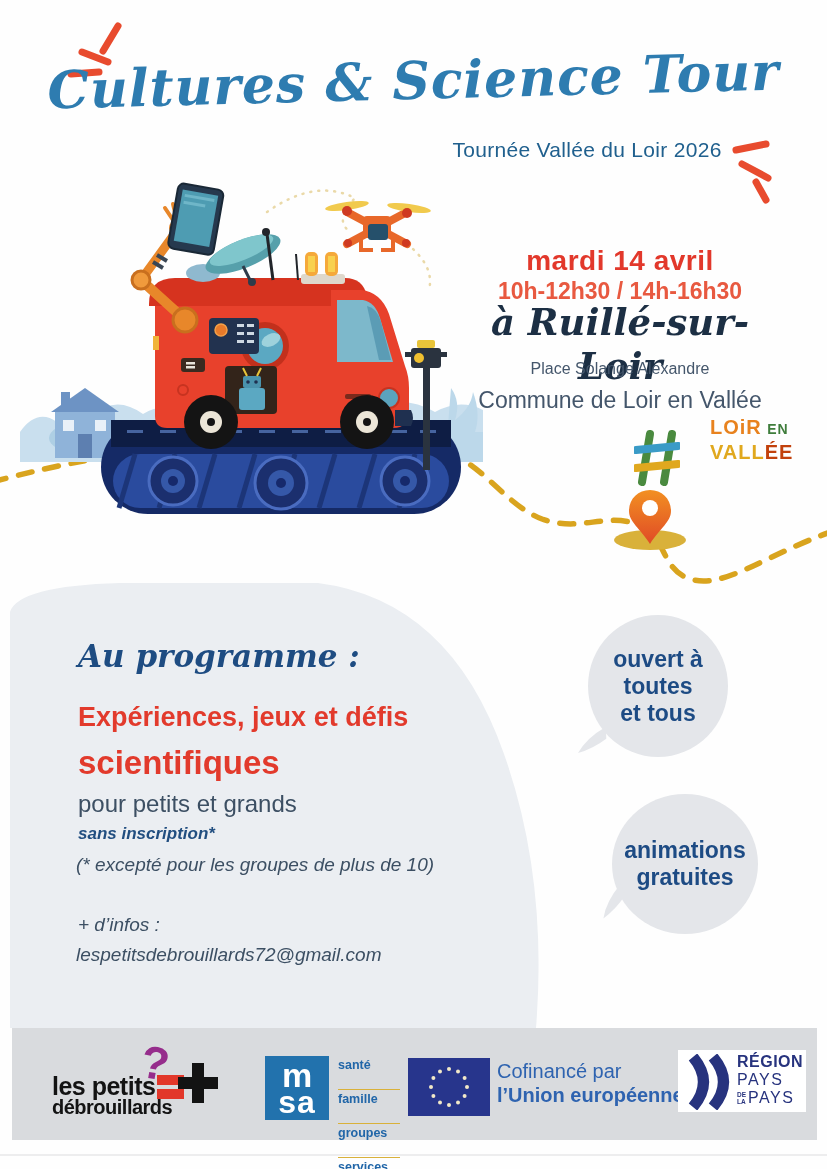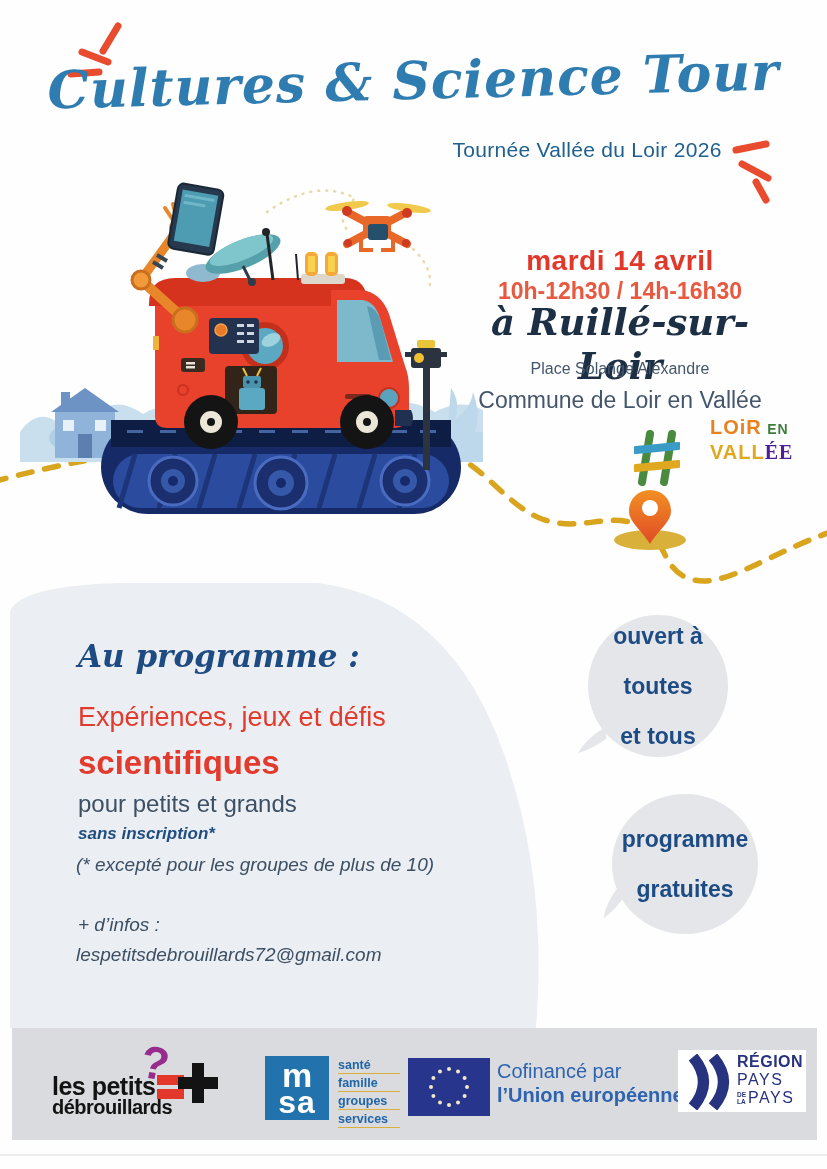--- a/index.html
+++ b/index.html
@@ -19,56 +19,56 @@
   .evt-date{top:245px;font-size:28px;font-weight:800;color:#e2382b;letter-spacing:.5px;}
   .evt-times{top:278px;font-size:23px;font-weight:600;color:#e85940;}
   .evt-place{top:300px;font-size:37px;color:#1c2f44;}
   .evt-addr1{top:360px;font-size:16px;font-weight:400;color:#44566b;}
   .evt-addr2{top:387px;font-size:23px;font-weight:500;color:#44566b;}
 
   
   .tlogo-text{left:684px;top:416px;line-height:23px;font-weight:800;letter-spacing:1px;margin-left:26px;}
   .tl-orange{color:#e8821e;font-size:20px;}
   .tl-green{color:#3f7d3c;font-size:14px;}
-  .tl-green2{color:#4c1d95;font-size:20px;font-family:Liberation Serif, serif;}
+  .tl-green2{color:#c2410c;font-size:20px;}
   .tl-yellow{color:#e0a81e;font-size:20px;}
 
   
   .prog-head{left:78px;top:638px;font-size:31px;color:#1e4c82;}
-  .prog-red1{left:78px;top:702px;font-size:27px;font-weight:400;color:#e23a2c;}
+  .prog-red1{left:78px;top:702px;font-size:27px;font-weight:700;color:#e23a2c;}
   .prog-red2{left:78px;top:744px;font-size:33px;font-weight:800;color:#e23a2c;}
   .prog-aud{left:78px;top:790px;font-size:24px;font-weight:500;color:#3c4f63;}
   .prog-noreg{left:78px;top:824px;font-size:17px;font-weight:800;font-style:italic;color:#214e80;}
   .prog-note{left:76px;top:854px;font-size:19px;font-style:italic;color:#3c4f63;}
   .prog-infos{left:78px;top:914px;font-size:19px;font-style:italic;color:#3c4f63;}
   .prog-email{left:76px;top:944px;font-size:19px;font-style:italic;color:#3c4f63;}
 
   
   .bubble{background:#e4e6ea;border-radius:50%;display:flex;flex-direction:column;
-          align-items:center;justify-content:center;gap:23px;color:#1d4b84;
+          align-items:center;justify-content:center;gap:0;color:#1d4b84;
           font-size:23px;font-weight:600;}
   .bubble1{left:588px;top:615px;width:140px;height:142px;}
   .bubble2{left:612px;top:794px;width:146px;height:140px;}
   .tail{position:absolute;}
 
   
   .footer-band{left:12px;top:1028px;width:805px;height:112px;background:#d9dbde;}
   .lpd-l1{left:52px;top:1072px;font-size:25px;font-weight:700;color:#131313;letter-spacing:-.5px;}
   .lpd-l2{left:52px;top:1096px;font-size:20px;font-weight:800;color:#131313;letter-spacing:-.5px;}
   .lpd-q{left:141px;top:1036px;font-size:46px;font-weight:800;color:#962d8c;transform:rotate(10deg);}
   .lpd-eq{background:#e2372a;width:27px;height:10px;}
   .lpd-plus-bar{background:#131313;}
   .msa-box{left:265px;top:1056px;width:64px;height:64px;background:#2272ad;color:#ffffff;
            display:flex;flex-direction:column;align-items:center;justify-content:center;
            font-weight:800;}
   .msa-top{font-size:34px;line-height:28px;}
   .msa-bottom{font-size:32px;line-height:26px;letter-spacing:1px;}
   .msa-svcs{left:338px;top:1058px;width:62px;}
   .msa-svc{font-size:12.5px;font-weight:700;color:#2166a8;border-bottom:1.5px solid #d9b13a;
-           padding-bottom:1px;margin-bottom:2px;}
+           padding-bottom:17px;margin-bottom:2px;}
   .eu-flag{left:408px;top:1058px;width:82px;height:58px;background:#27358c;}
   .eu-l1{left:497px;top:1060px;font-size:20px;font-weight:400;color:#2e63b0;}
   .eu-l2{left:497px;top:1084px;font-size:20px;font-weight:800;color:#2e63b0;}
   .region-box{left:678px;top:1050px;width:128px;height:62px;background:#ffffff;}
   .region-text{left:737px;top:1053px;color:#27337e;line-height:18px;}
   .rg-b{font-size:16px;font-weight:800;letter-spacing:.5px;}
   .rg-r{font-size:16px;font-weight:400;letter-spacing:1.5px;}
   .rg-row{display:flex;align-items:center;gap:2px;}
   .rg-small{font-size:6.5px;font-weight:700;line-height:7px;}
   .bottom-line{left:0;top:1154px;width:827px;height:2px;background:#ededee;}
@@ -323,21 +323,21 @@
       <path d="M26 2 Q 8 16 2 32 Q 16 26 28 14 Z" fill="#e4e6ea"></path>
     </svg>
     <span>ouvert à</span>
     <span>toutes</span>
     <span>et tous</span>
   </div>
   <div class="abs bubble bubble2">
     <svg class="tail" style="left:-14px;bottom:16px;transform:rotate(-12deg);" width="30" height="34" viewBox="0 0 30 34">
       <path d="M26 2 Q 8 16 2 32 Q 16 26 28 14 Z" fill="#e4e6ea"></path>
     </svg>
-    <span>programme</span>
+    <span>animations</span>
     <span>gratuites</span>
   </div>
 
   <div class="abs footer-band"></div>
 
   <div class="abs lpd-l1">les petits</div>
   <div class="abs lpd-l2">débrouillards</div>
   <div class="abs lpd-q">?</div>
   <div class="abs lpd-eq" style="left:157px;top:1075px;"></div>
   <div class="abs lpd-eq" style="left:157px;top:1089px;"></div>

